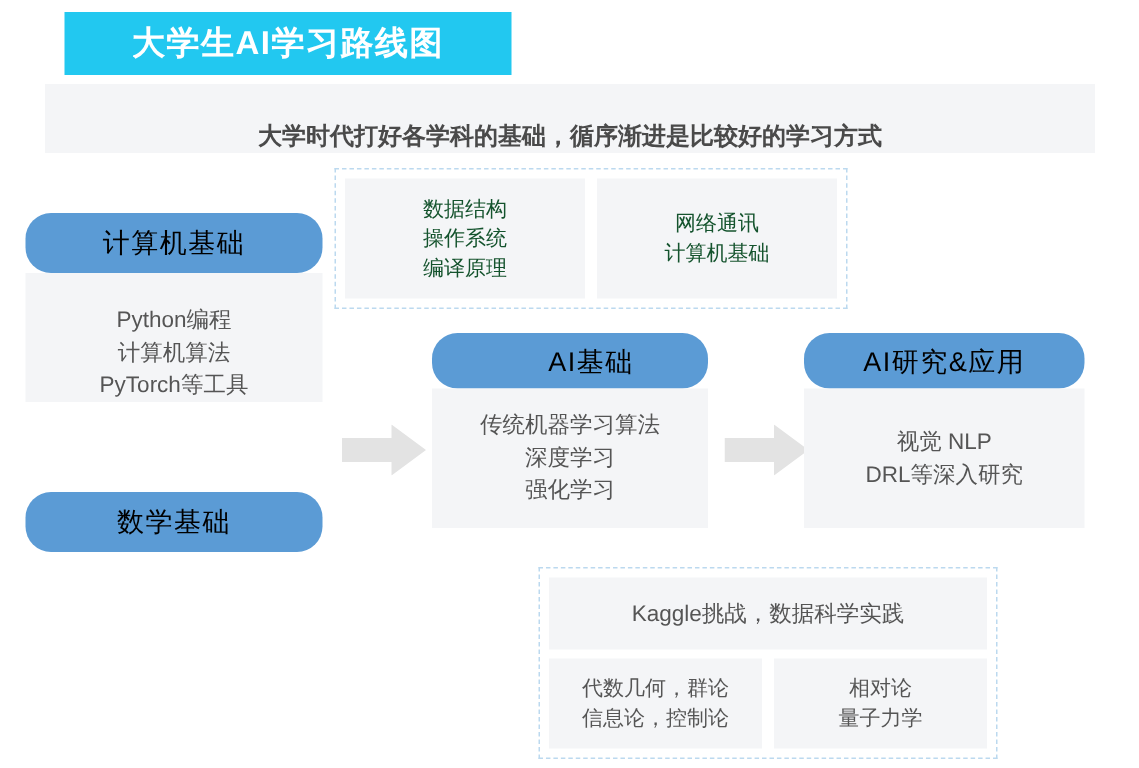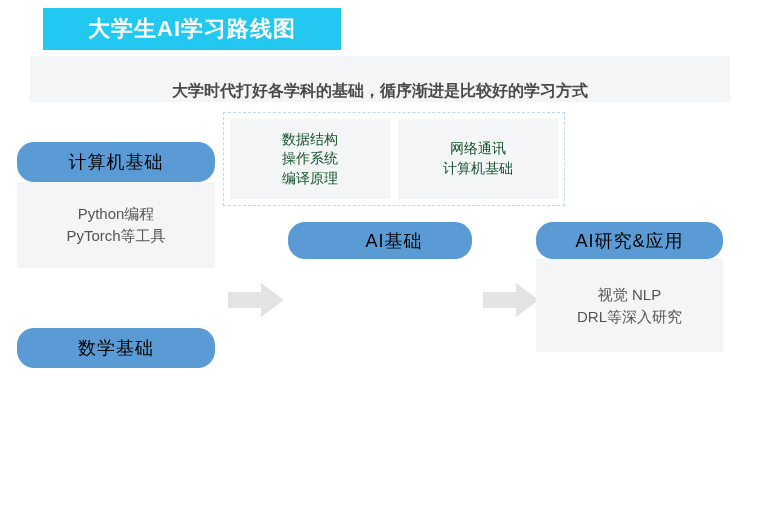--- a/index.html
+++ b/index.html
@@ -83,21 +83,21 @@
   }
   .pillar-body .line {
     font-size: 15px;
     white-space: nowrap;
     color: #555555;
   }
 
   
   #pillar-cs       { left: 17px;  top: 142px; width: 198px; }
   #pillar-cs  .pillar-header { height: 40px; }
-  #pillar-cs  .pillar-body   { height: 86px; }
+  #pillar-cs  .pillar-body   { height: 86px; justify-content: flex-end; }
 
   #pillar-math     { left: 17px;  top: 328px; width: 198px; }
   #pillar-math .pillar-header { height: 40px; }
   #pillar-math .pillar-body   { height: 104px; }
 
   #pillar-aibase   { left: 288px; top: 222px; width: 184px; }
   #pillar-aibase .pillar-header { height: 37px; padding-left: 28px; }
   #pillar-aibase .pillar-body   { height: 93px; }
 
   #pillar-airesearch { left: 536px; top: 222px; width: 187px; }
@@ -207,46 +207,67 @@
     <div class="sub-card">
       <span class="line">网络通讯</span>
       <span class="line">计算机基础</span>
     </div>
   </div>
 
   <div class="pillar" id="pillar-cs">
     <div class="pillar-header">计算机基础</div>
     <div class="pillar-body">
       <span class="line">Python编程</span>
+      <span class="line">计算机算法</span>
       <span class="line">PyTorch等工具</span>
     </div>
   </div>
 
   <div class="pillar" id="pillar-math">
     <div class="pillar-header">数学基础</div>
   </div>
 
   <div class="arrow" id="arrow-foundation-to-ai">
     <svg width="56" height="34" viewBox="0 0 56 34" xmlns="http://www.w3.org/2000/svg">
       <polygon points="0,9 33,9 33,0 56,17 33,34 33,25 0,25" fill="#e3e3e3"></polygon>
     </svg>
   </div>
 
   <div class="pillar" id="pillar-aibase">
     <div class="pillar-header">AI基础</div>
+    <div class="pillar-body">
+      <span class="line">传统机器学习算法</span>
+      <span class="line">深度学习</span>
+      <span class="line">强化学习</span>
+    </div>
   </div>
 
   <div class="arrow" id="arrow-ai-to-research">
     <svg width="56" height="34" viewBox="0 0 56 34" xmlns="http://www.w3.org/2000/svg">
       <polygon points="0,9 33,9 33,0 56,17 33,34 33,25 0,25" fill="#e3e3e3"></polygon>
     </svg>
   </div>
 
   <div class="pillar" id="pillar-airesearch">
     <div class="pillar-header">AI研究&amp;应用</div>
     <div class="pillar-body">
       <span class="line">视觉  NLP</span>
       <span class="line">DRL等深入研究</span>
     </div>
   </div>
 
+  <div class="dashed-group" id="group-practice">
+    <div class="practice-top">
+      <span class="line">Kaggle挑战，数据科学实践</span>
+    </div>
+    <div class="practice-bottom">
+      <div class="sub-card">
+        <span class="line">代数几何，群论</span>
+        <span class="line">信息论，控制论</span>
+      </div>
+      <div class="sub-card">
+        <span class="line">相对论</span>
+        <span class="line">量子力学</span>
+      </div>
+    </div>
+  </div>
 
 </div>
 
 </body></html>

